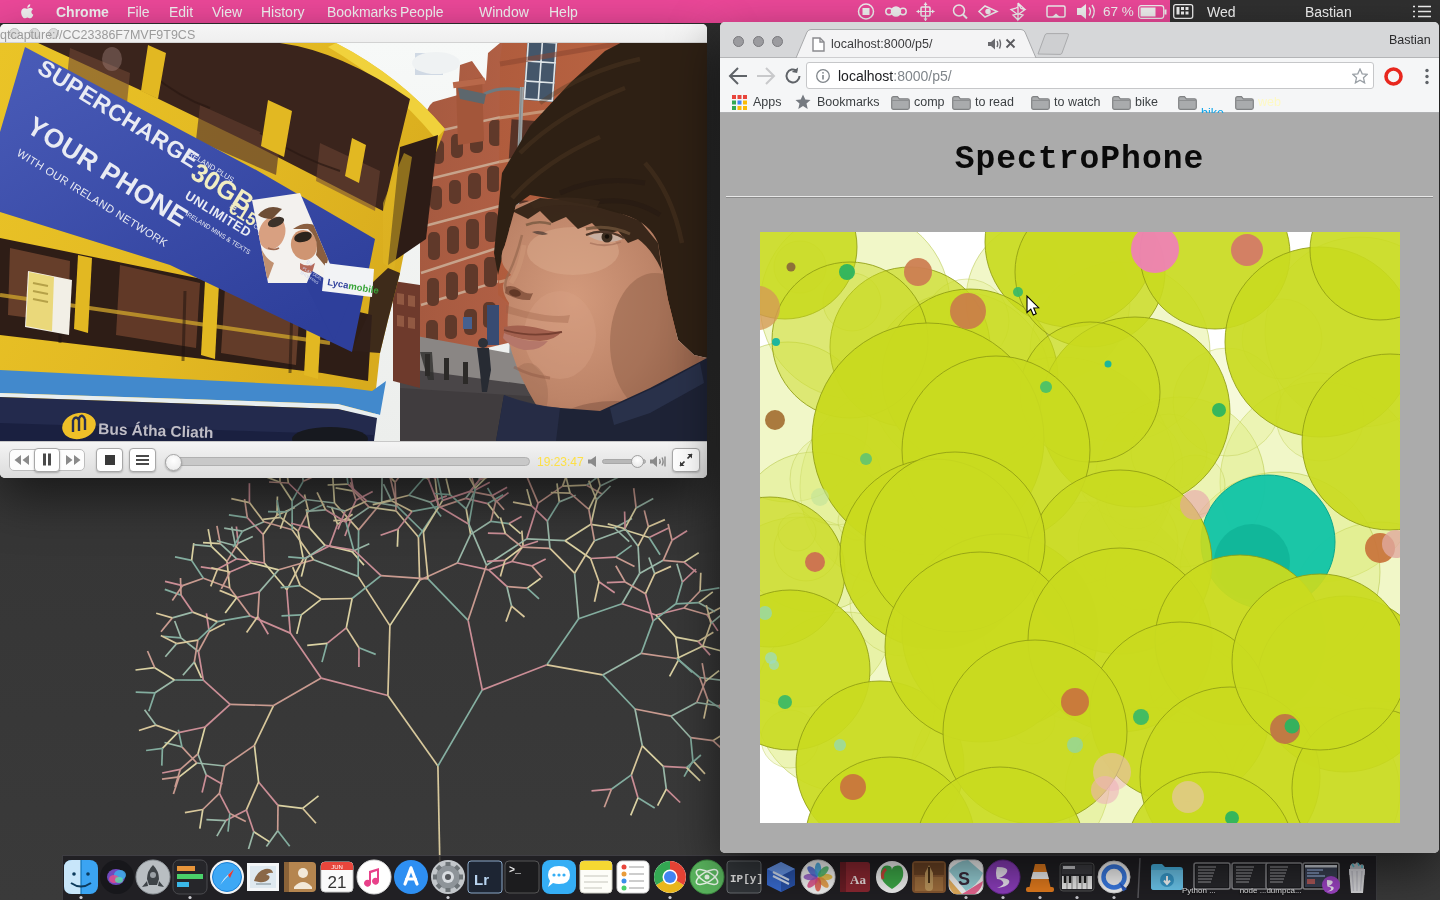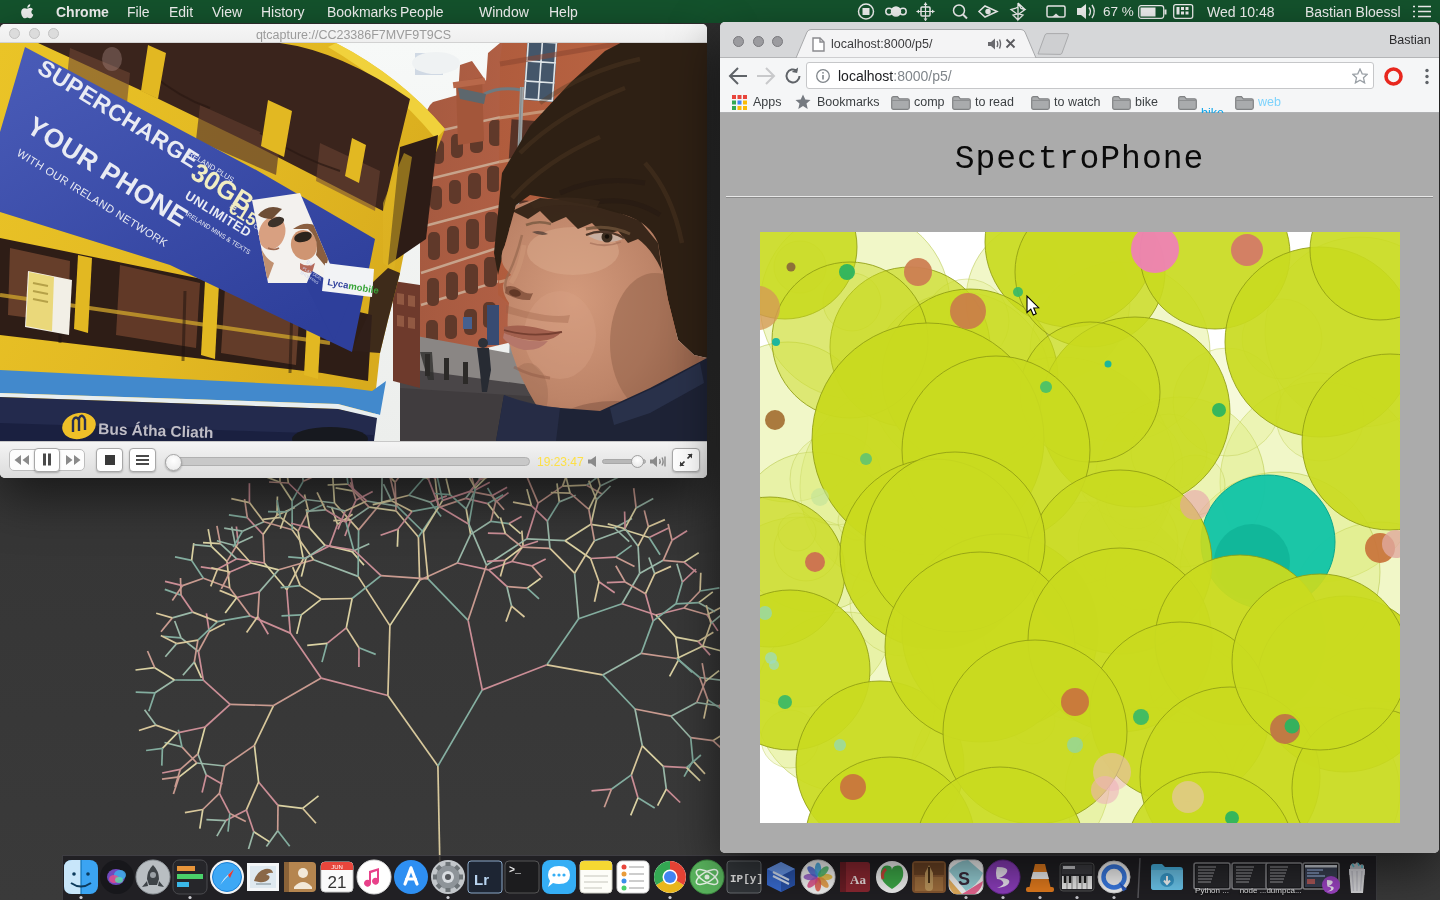--- a/index.html
+++ b/index.html
@@ -764,24 +764,24 @@
       <path d="M13,12 L14.5,32 M18,12 L18,32 M23,12 L21.5,32" stroke="#c0c0c8" stroke-width="1.5"></path>
       <path d="M11,7 Q13,3 16,5 L18,3 L21,6 Q24,4 25,7 L25,10 L11,10 Z" fill="#b8bcc2"></path>
       <path d="M13,5 L15,8 M19,4 L20,7 M23,6 L23,9" stroke="#4ab8c8" stroke-width="1.5"></path>
     </g>
     <path d="M1140,858 L1138,898" stroke="rgba(150,150,155,0.5)" stroke-width="1.5"></path>
     <g transform="translate(1322,876)">
       <circle cx="9" cy="9" r="9" fill="#a044c8"></circle>
       <path d="M5,4 Q12,4 10.5,7 Q9.5,9 6.5,10 Q13,10 11.5,13 Q10.5,15 5,15.5 Q10,14 9,12 Q8,10.5 5.5,10.5 Q4.5,7 5,4 Z" fill="#f2eaf8"></path>
     </g>
   </svg>
-<div style="position:absolute;left:1182px;top:886px;width:60px;text-align:center;font-size:8px;color:#e8e8ea;text-shadow:0 1px 2px #000">Python ...</div>
+<div style="position:absolute;left:1182px;top:886px;width:60px;text-align:left;font-size:8px;color:#e8e8ea;text-shadow:0 1px 2px #000">Python ...</div>
 <div style="position:absolute;left:1223px;top:886px;width:60px;text-align:center;font-size:8px;color:#e8e8ea;text-shadow:0 1px 2px #000">node ...</div>
 <div style="position:absolute;left:1254px;top:886px;width:60px;text-align:center;font-size:8px;color:#e8e8ea;text-shadow:0 1px 2px #000">dumpca...</div>
-<div class="abs" style="left:0;top:0;width:1440px;height:23px;background:#14532d;color:#f4f4f4;font-size:14px">
+<div class="abs" style="left:0;top:0;width:1170px;height:23px;background:#ec4899;color:#f4f4f4;font-size:14px">
 <svg class="abs" style="left:21px;top:4px" width="13" height="15" viewBox="0 0 13 15">
       <path d="M9.2,0.3 Q9.4,1.6 8.5,2.7 Q7.6,3.8 6.3,3.7 Q6.1,2.5 7,1.4 Q7.9,0.4 9.2,0.3 Z M6.5,4.4 Q7.3,4.4 8.4,4 Q9.8,3.5 10.9,4.3 Q11.5,4.7 11.9,5.3 Q10.2,6.4 10.4,8.2 Q10.6,10 12.3,10.8 Q11.9,12 11.2,12.9 Q10.3,14.2 9.2,14.2 Q8.6,14.2 7.8,13.9 Q7,13.6 6.4,13.6 Q5.7,13.6 5,13.9 Q4.2,14.3 3.6,14.3 Q2.5,14.3 1.5,12.8 Q0.4,11.2 0.2,9.2 Q-0.1,6.9 1,5.5 Q2,4.2 3.6,4.2 Q4.2,4.2 5.1,4.5 Q5.9,4.8 6.5,4.4 Z" fill="#f2f2f2"></path>
     </svg>
 <div class="abs" style="left:56px;top:3.5px;font-weight:bold">Chrome</div>
 <div class="abs" style="left:127px;top:3.5px">File</div>
 <div class="abs" style="left:169px;top:3.5px">Edit</div>
 <div class="abs" style="left:212px;top:3.5px">View</div>
 <div class="abs" style="left:261px;top:3.5px">History</div>
 <div class="abs" style="left:327px;top:3.5px">Bookmarks</div>
 <div class="abs" style="left:400px;top:3.5px">People</div>
@@ -829,21 +829,21 @@
         <path d="M6,1.5 L19,1.5 M6,6.5 L19,6.5 M6,11.5 L19,11.5"></path>
         <path d="M1,1.5 L3,1.5 M1,6.5 L3,6.5 M1,11.5 L3,11.5"></path>
       </g>
     </svg>
 </div>
 <div class="abs" style="left:0px;top:24px;width:707px;height:454px;border-radius:5px;box-shadow:0 18px 50px rgba(0,0,0,0.55);background:#f3f3f3"></div>
 <div class="abs" style="left:0px;top:24px;width:707px;height:19px;background:linear-gradient(180deg,#f6f6f6,#efefef);border-radius:5px 5px 0 0;border-bottom:1px solid #d2d2d2"></div>
 <div class="abs" style="left:8.5px;top:28px;width:11px;height:11px;border-radius:50%;background:#dcdcdc;border:1px solid #c2c2c2"></div>
 <div class="abs" style="left:28.5px;top:28px;width:11px;height:11px;border-radius:50%;background:#dcdcdc;border:1px solid #c2c2c2"></div>
 <div class="abs" style="left:47.5px;top:28px;width:11px;height:11px;border-radius:50%;background:#dcdcdc;border:1px solid #c2c2c2"></div>
-<div class="abs" style="left:0px;top:27.5px;width:707px;text-align:center;font-size:12.5px;color:#9b9b9b">qtcapture://CC23386F7MVF9T9CS</div>
+<div class="abs" style="left:0px;top:27.5px;width:707px;font-size:12.5px;color:#9b9b9b">qtcapture://CC23386F7MVF9T9CS</div>
 <svg width="707" height="398" viewBox="0 0 707 398" style="position:absolute;left:0;top:43px;overflow:hidden">
     <defs>
 <linearGradient id="skyg" x1="0" y1="0" x2="0" y2="1">
  <stop offset="0" stop-color="#f7f9f8"></stop>
         <stop offset="1" stop-color="#eceeec"></stop>
 </linearGradient>
 <linearGradient id="busy" x1="0" y1="0" x2="1" y2="0.45">
  <stop offset="0" stop-color="#eac427"></stop>
         <stop offset="0.6" stop-color="#e2b822"></stop>
         <stop offset="1" stop-color="#d8ab1d"></stop>
@@ -1170,23 +1170,23 @@
 <div class="abs" style="left:1135px;top:95px;font-size:12.5px;color:#3c4043">bike</div>
 <svg class="abs" style="left:1178px;top:96px" width="19" height="14" viewBox="0 0 19 14">
     <path d="M0.7,2.5 Q0.7,0.7 2.5,0.7 L6.5,0.7 L8.3,2.8 L16.5,2.8 Q18.3,2.8 18.3,4.6 L18.3,11.5 Q18.3,13.3 16.5,13.3 L2.5,13.3 Q0.7,13.3 0.7,11.5 Z" fill="#a9abad" stroke="#808284" stroke-width="1.2"></path>
     <path d="M0.7,4.5 L18.3,4.5" stroke="#8d8f91" stroke-width="1"></path>
   </svg>
 <div class="abs" style="left:1201px;top:106px;font-size:12.5px;color:#0ea5e9">bike</div>
 <svg class="abs" style="left:1235px;top:96px" width="19" height="14" viewBox="0 0 19 14">
     <path d="M0.7,2.5 Q0.7,0.7 2.5,0.7 L6.5,0.7 L8.3,2.8 L16.5,2.8 Q18.3,2.8 18.3,4.6 L18.3,11.5 Q18.3,13.3 16.5,13.3 L2.5,13.3 Q0.7,13.3 0.7,11.5 Z" fill="#a9abad" stroke="#808284" stroke-width="1.2"></path>
     <path d="M0.7,4.5 L18.3,4.5" stroke="#8d8f91" stroke-width="1"></path>
   </svg>
-<div class="abs" style="left:1258px;top:95px;font-size:12.5px;color:#7dd3fc">web</div>
+<div class="abs" style="left:1258px;top:95px;font-size:12.5px;color:#fef9c3">web</div>
 <div class="abs" style="left:720px;top:113px;width:719px;height:740px;background:#ababab;border-radius:0 0 5px 5px"></div>
-<div class="abs" style="left:720px;top:141px;width:719px;text-align:center;font-family:'Liberation Mono',monospace;font-weight:normal;font-size:33px;color:#0a0a0a;letter-spacing:1px">SpectroPhone</div>
+<div class="abs" style="left:720px;top:141px;width:719px;text-align:center;font-family:'Liberation Mono',monospace;font-weight:bold;font-size:33px;color:#0a0a0a;letter-spacing:1px">SpectroPhone</div>
 <div class="abs" style="left:726px;top:196px;width:707px;height:2px;background:#e8e8e8;border-bottom:1px solid #8a8a8a"></div>
 <svg width="640" height="591" viewBox="0 0 640 591" style="position:absolute;left:760px;top:232px">
     <rect width="640" height="591" fill="#ffffff"></rect>
     <circle cx="95" cy="72" r="95" fill="#dcec75" fill-opacity="0.40" stroke="#aebf3a" stroke-opacity="0.5"></circle>
     <circle cx="288" cy="68" r="82" fill="#dcec75" fill-opacity="0.40" stroke="#aebf3a" stroke-opacity="0.5"></circle>
     <circle cx="28" cy="190" r="80" fill="#dcec75" fill-opacity="0.40" stroke="#aebf3a" stroke-opacity="0.5"></circle>
     <circle cx="140" cy="255" r="100" fill="#dcec75" fill-opacity="0.40" stroke="#aebf3a" stroke-opacity="0.5"></circle>
     <circle cx="360" cy="120" r="90" fill="#dcec75" fill-opacity="0.40" stroke="#aebf3a" stroke-opacity="0.5"></circle>
     <circle cx="600" cy="100" r="95" fill="#dcec75" fill-opacity="0.40" stroke="#aebf3a" stroke-opacity="0.5"></circle>
     <circle cx="560" cy="250" r="100" fill="#dcec75" fill-opacity="0.40" stroke="#aebf3a" stroke-opacity="0.5"></circle>

